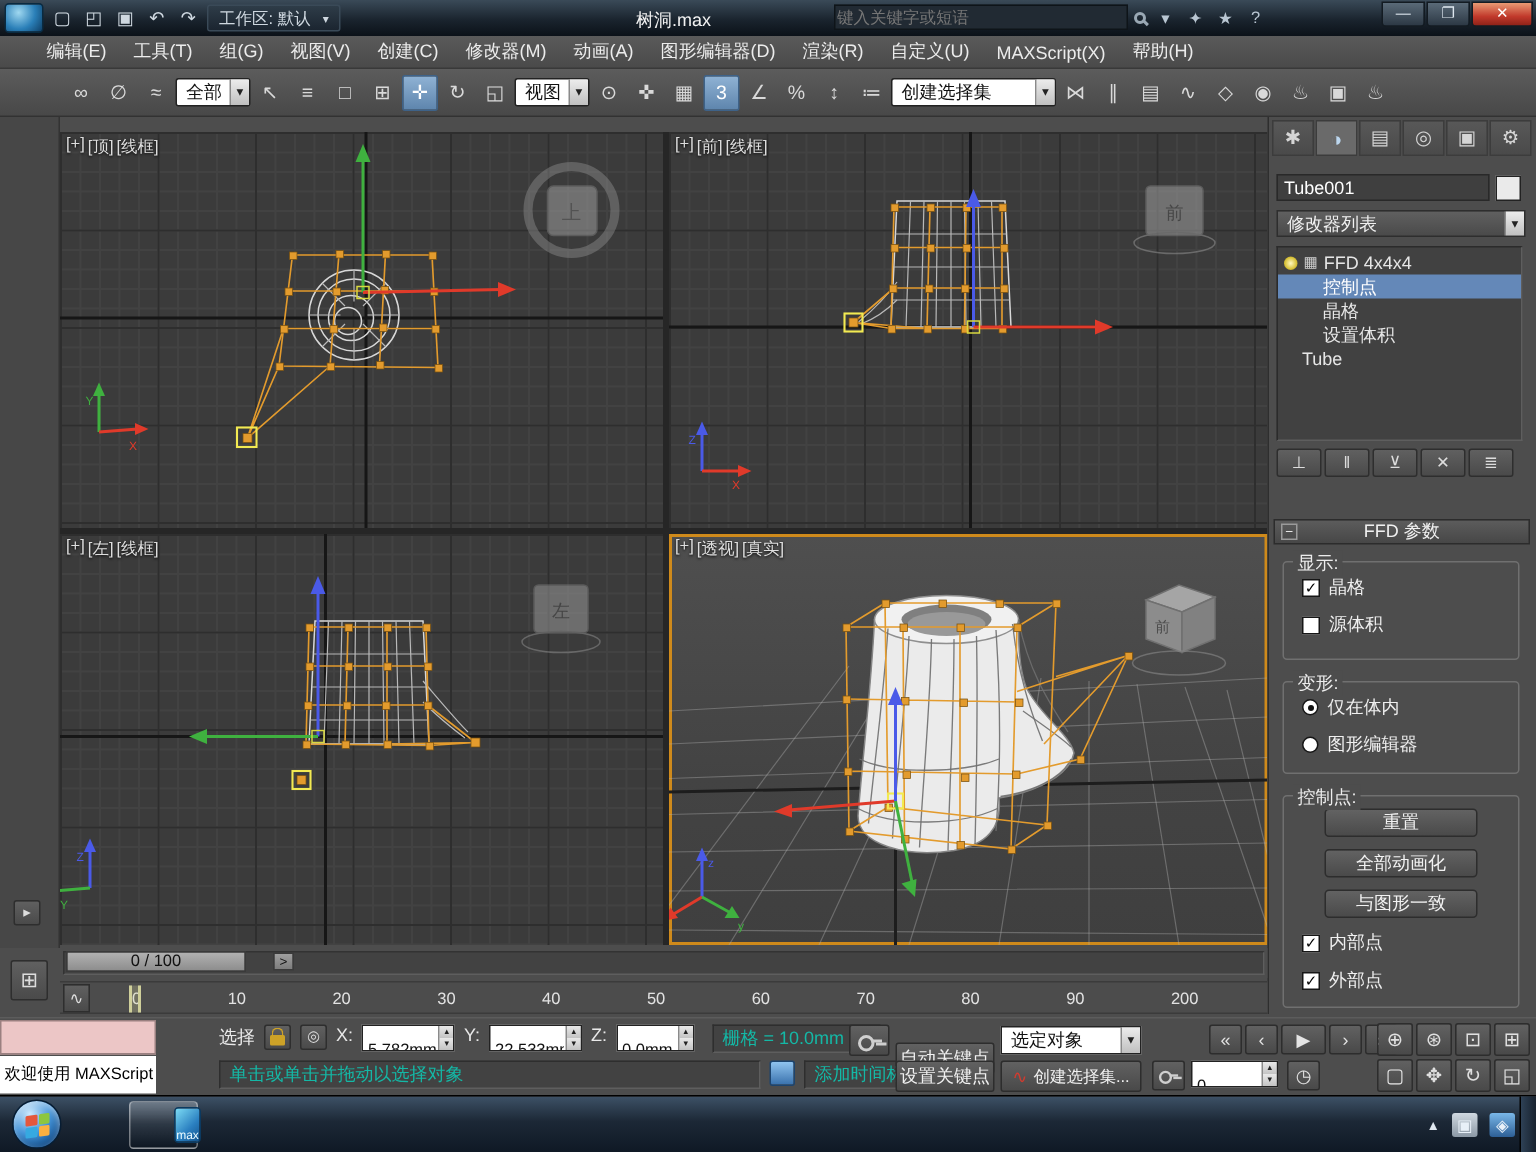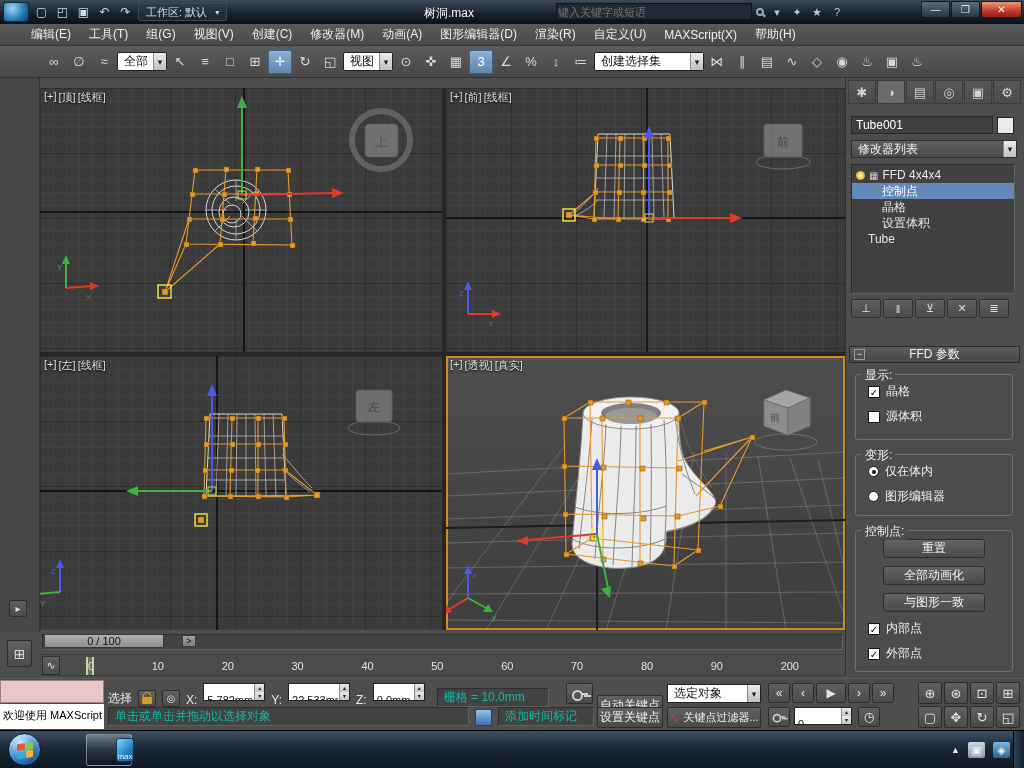--- a/index.html
+++ b/index.html
@@ -102,21 +102,21 @@
 .ts-handle{position:absolute;left:18px;top:0;width:120px;height:14px;background:linear-gradient(#b2b2b2,#8d8d8d);border:1px solid #3a3a3a;color:#111;font-size:11px;text-align:center;line-height:13px;}
 .ruler{position:absolute;left:40px;top:654px;width:805px;height:22px;background:#4c4c4c;border-top:1px solid #3b3b3b;border-bottom:1px solid #3b3b3b;}
 .mini-curve-btn{position:absolute;left:2px;top:1px;width:18px;height:19px;background:linear-gradient(#606060,#4a4a4a);border:1px solid #2e2e2e;color:#ddd;font-size:11px;display:flex;align-items:center;justify-content:center;}
 .ticks{position:absolute;left:48px;right:46px;top:0;height:22px;display:flex;justify-content:space-between;align-items:center;color:#e2e2e2;font-size:11px;}
 .frame-marker{position:absolute;left:46px;top:2px;width:8px;height:18px;border-left:2px solid #cfcf9a;border-right:2px solid #cfcf9a;background:rgba(220,220,160,0.25);}
 
 
 .statusbar{position:absolute;left:0;top:678px;width:1024px;height:52px;background:#4d4d4d;border-top:1px solid #5c5c5c;}
 .ml-pink{position:absolute;left:0;top:1px;width:104px;height:23px;background:#ecc6c6;border:1px solid #9a8080;}
 .ml-white{position:absolute;left:0;top:25px;width:104px;height:25px;background:#fff;color:#000;font-size:11px;padding:4px 3px 0;white-space:nowrap;overflow:hidden;}
-.sb-row{position:absolute;display:flex;align-items:flex-end;gap:6px;}
+.sb-row{position:absolute;display:flex;align-items:flex-start;gap:6px;margin-left:38px;}
 .sb-label{color:#e9e9e9;font-size:12px;white-space:nowrap;}
 .mini-btn{width:18px;height:17px;background:linear-gradient(#606060,#4a4a4a);border:1px solid #2e2e2e;border-radius:2px;display:flex;align-items:center;justify-content:center;color:#ddd;font-size:10px;flex:none;}
 .lock-icon{width:10px;height:7px;background:#cda227;border-radius:1px;position:relative;margin-top:4px;}
 .lock-icon::before{content:'';position:absolute;left:1px;top:-5px;width:6px;height:5px;border:1.5px solid #cda227;border-bottom:none;border-radius:4px 4px 0 0;}
 .num-wrap{position:relative;flex:none;}
 .num-field{height:18px;background:#fff;border:1px solid #222;color:#111;font-size:11px;padding:16px 11px 0 3px;width:62px;}
 .num-field.z{width:52px;}
 .spin{position:absolute;right:1px;top:1px;width:10px;height:16px;display:flex;flex-direction:column;}
 .spin span{flex:1;font-size:6px;line-height:8px;color:#222;text-align:center;background:linear-gradient(#e9e9e9,#c4c4c4);border-left:1px solid #8a8a8a;}
 .sunken{background:#424242;border:1px solid #2e2e2e;border-bottom-color:#5e5e5e;border-right-color:#5e5e5e;color:#14b8a6;font-size:12px;display:flex;align-items:center;padding:0 6px;height:19px;white-space:nowrap;overflow:hidden;}
@@ -804,21 +804,21 @@
       </span>
     <span class="anim-btn" style="position:absolute;left:597px;top:16px;width:66px;">自动关键点</span>
     <span class="anim-btn" style="position:absolute;left:597px;top:28px;width:66px;">设置关键点</span>
 
     <span class="combo" style="position:absolute;left:667px;top:5px;width:94px;height:19px;">
       <span>选定对象</span>
       <span class="tb-caret">▾</span>
     </span>
     <span class="anim-btn" style="position:absolute;left:667px;top:28px;width:94px;padding:0 2px;">
       <span class="kf-icon">∿</span>
-      <span style="font-size:11px;">关键点过滤器...</span>
+      <span style="font-size:11px;">创建选择集...</span>
     </span>
 
     <div class="sb-row" style="left:768px;top:4px;gap:2px;">
       <span class="pb-btn">
           <span>«</span>
         </span>
         <span class="pb-btn">
           <span>‹</span>
         </span>
         <span class="pb-btn wide">

